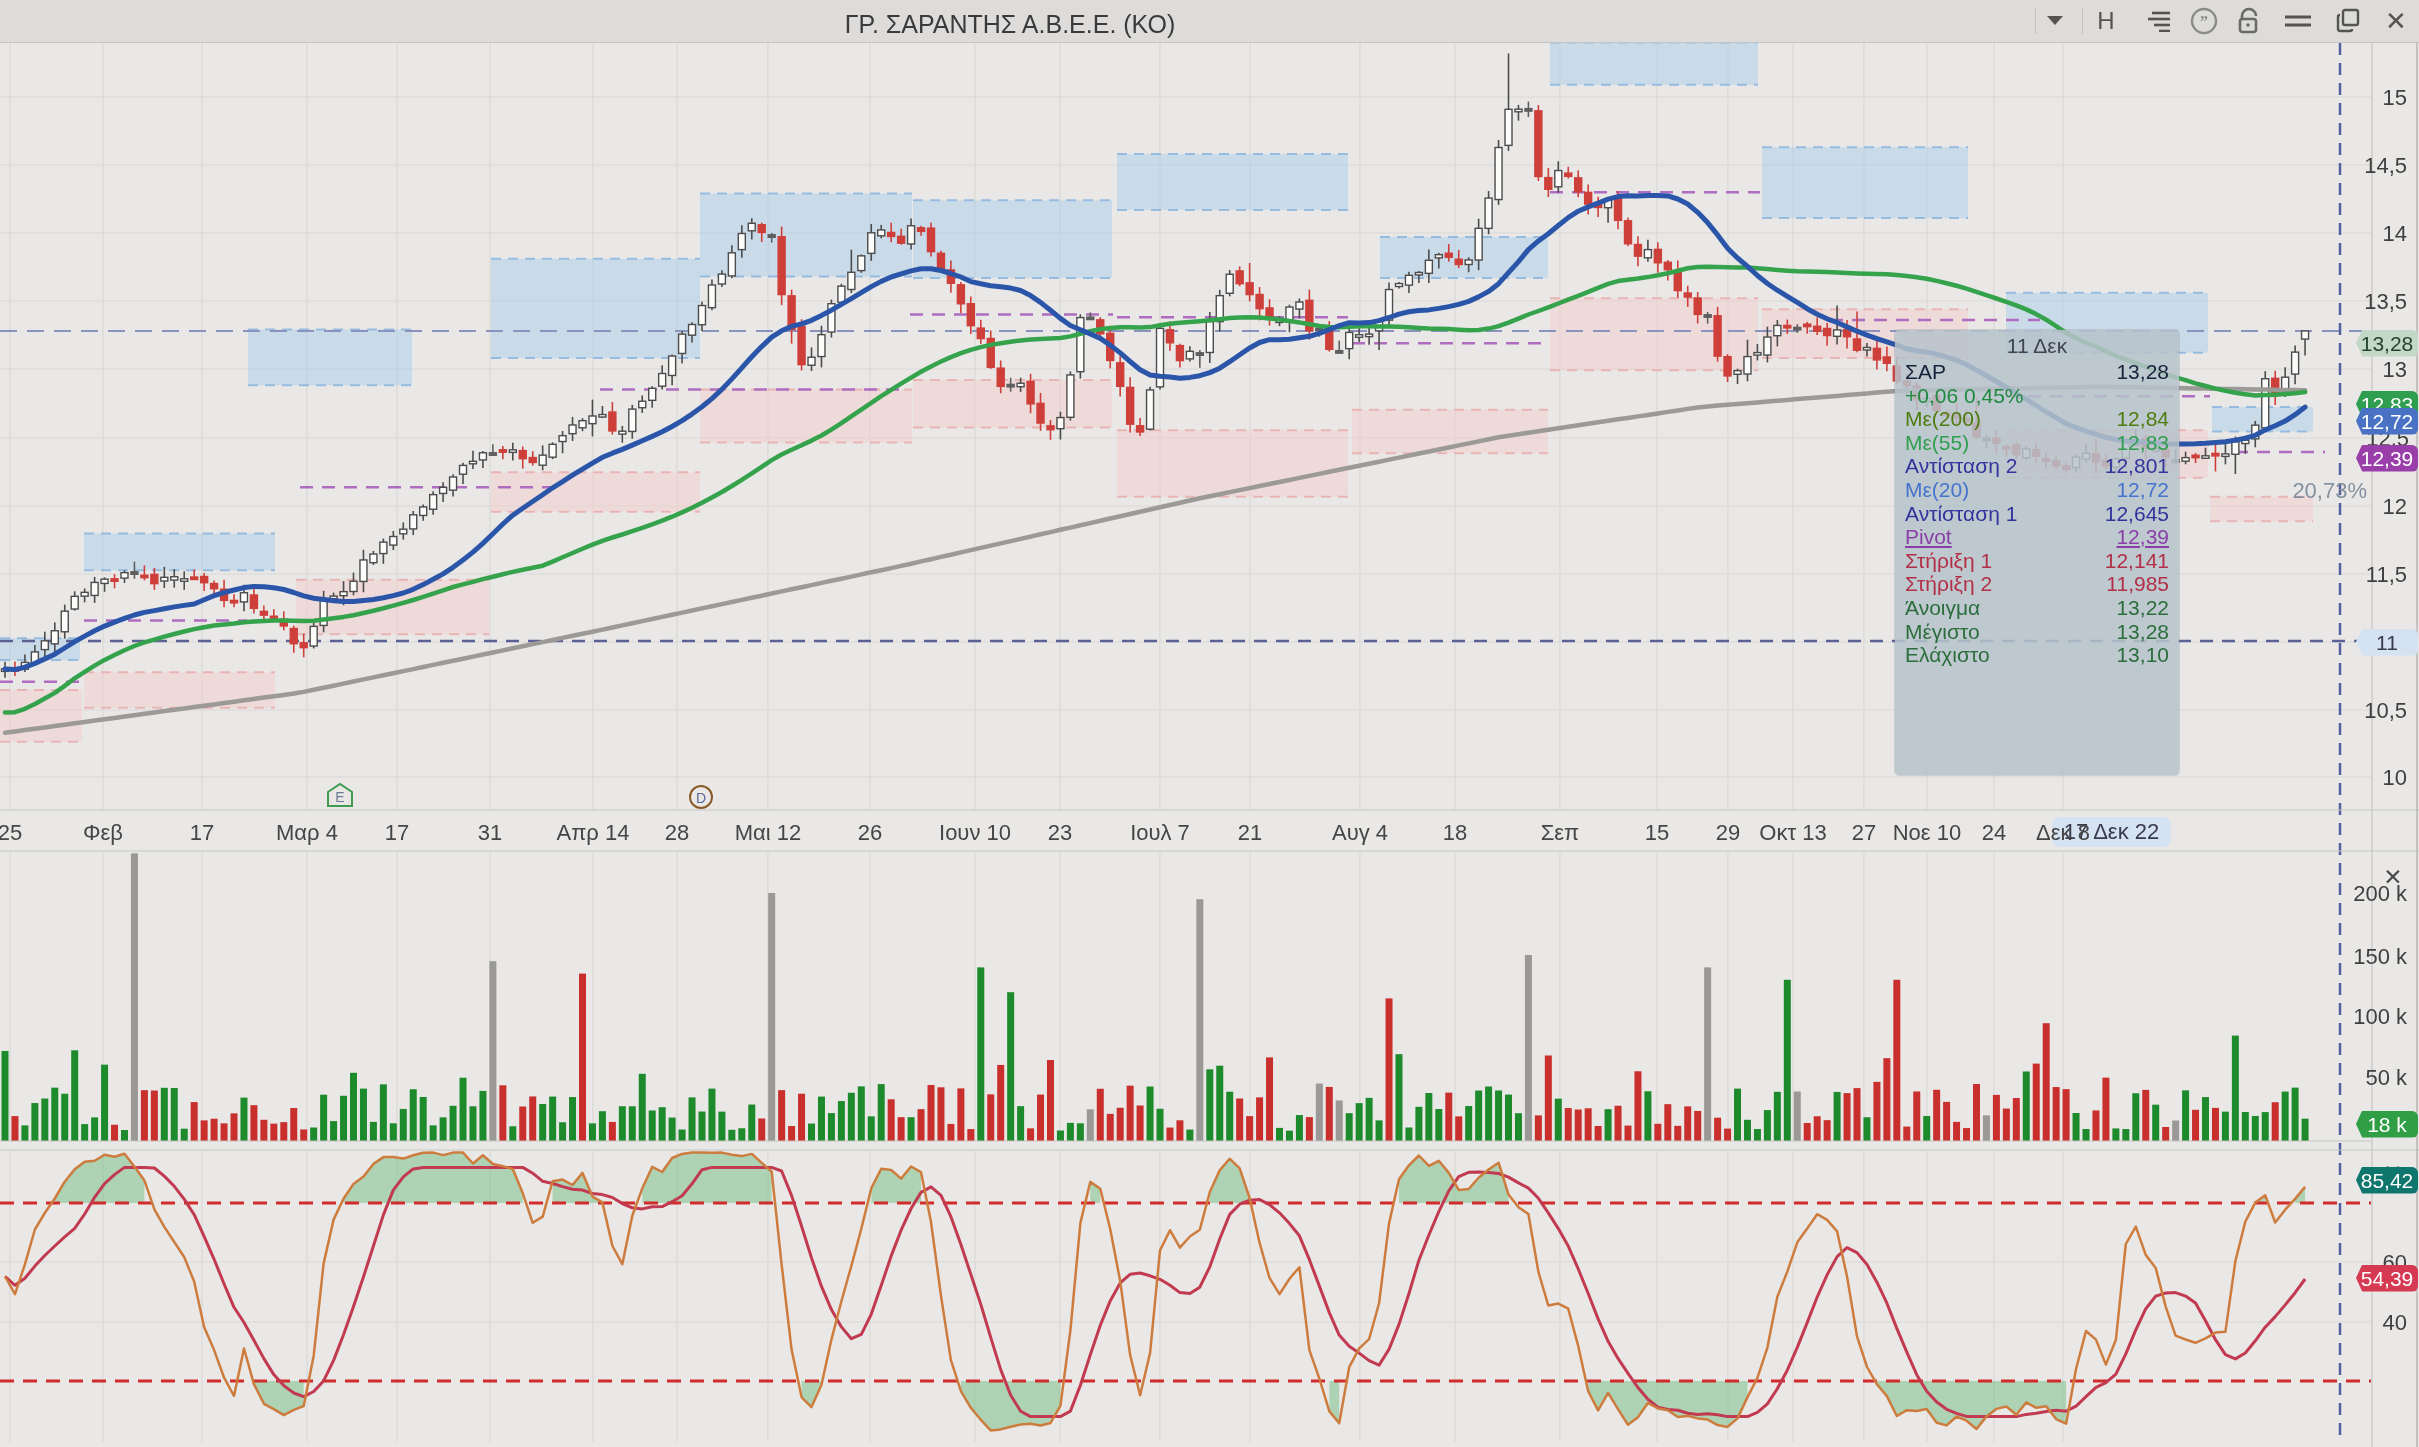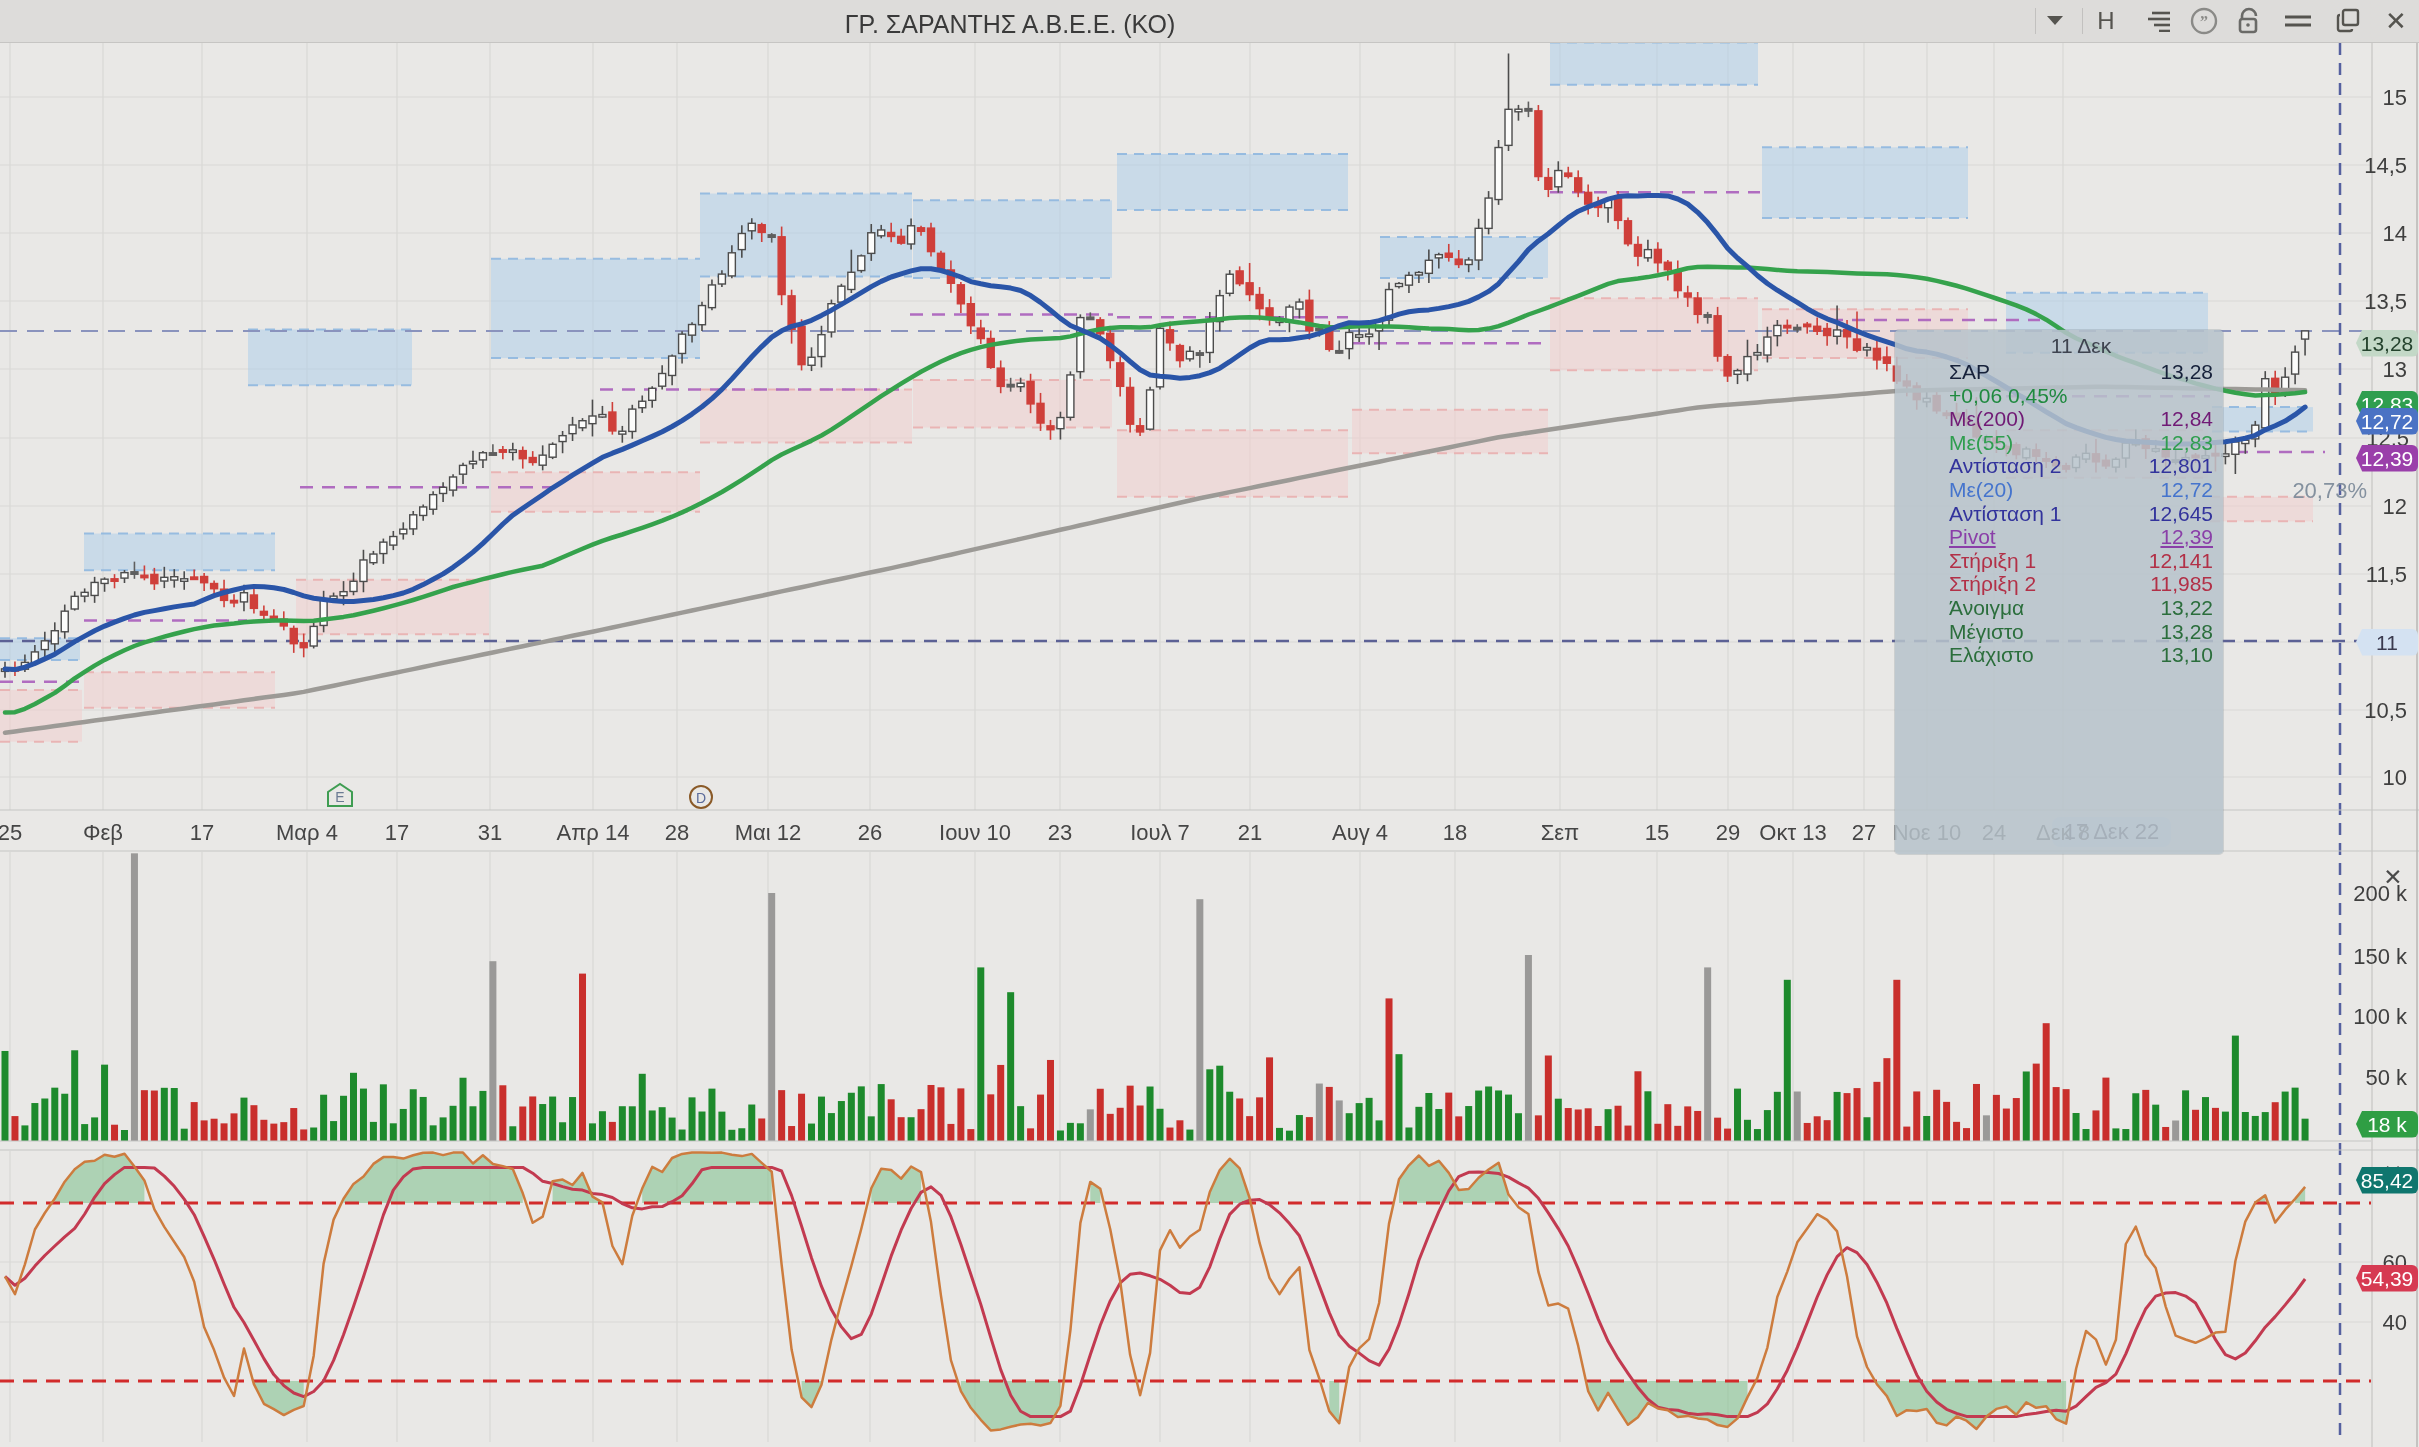--- a/index.html
+++ b/index.html
@@ -16,24 +16,24 @@
   .badge.green{background:#2f9e4f;}
   .badge.blue{background:#4a72c4;}
   .badge.purple{background:#9a3faa;}
   .badge.pale{background:#d4e2f2;color:#3a3a4e;}
   .badge.orange{background:#0f766e;}
   .badge.crimson{background:#d63a52;}
   .badge.volg{background:#2f9e44;}
   #pct-label{position:absolute;right:52px;top:478px;font-size:22px;color:#84919f;}
   #date-badge{position:absolute;top:817px;width:119px;height:30px;line-height:30px;background:#d4e2f2;color:#3a3a4e;font-size:22px;text-align:center;border-radius:8px;}
   .pane-close{position:absolute;left:2378px;width:30px;height:30px;border:none;background:transparent;color:#4a4a4a;font-size:23px;line-height:30px;text-align:center;padding:0;cursor:pointer;}
-  #tooltip{position:absolute;left:1895px;top:330px;width:284px;height:524px;background:rgba(183,194,203,0.86);border-radius:4px;font-size:21px;box-shadow:0 0 0 1px rgba(120,130,140,0.25);padding-left:44px;}
+  #tooltip{position:absolute;left:1895px;top:330px;width:284px;height:445px;background:rgba(183,194,203,0.86);border-radius:4px;font-size:21px;box-shadow:0 0 0 1px rgba(120,130,140,0.25);}
   #tooltip .tt-header{height:26px;text-align:center;color:#3f4450;padding-top:4px;}
   #tooltip .tt-row{display:flex;justify-content:space-between;padding:0 10px;height:23.6px;line-height:23.6px;}
-  .tt-dark{color:#16213a;} .tt-up{color:#1f8a3f;} .tt-gray{color:#701a75;} .tt-green2{color:#2f9e4f;}
+  .tt-dark{color:#16213a;} .tt-up{color:#1f8a3f;} .tt-gray{color:#4d7c0f;} .tt-green2{color:#2f9e4f;}
   .tt-indigo{color:#32339c;} .tt-blue{color:#4574cd;} .tt-purple{color:#8a3fa8;text-decoration:underline;} .tt-red{color:#b23047;} .tt-dgreen{color:#2b6e3c;}
 </style>
 </head>
 <body>
 
 <div id="app">
   <svg id="chart-svg" width="2419" height="1447">
       <line x1="0" y1="97" x2="2371" y2="97" stroke="#d9d8d6" stroke-width="1.2"></line>
       <line x1="0" y1="165" x2="2371" y2="165" stroke="#d9d8d6" stroke-width="1.2"></line>
       <line x1="0" y1="233" x2="2371" y2="233" stroke="#d9d8d6" stroke-width="1.2"></line>

